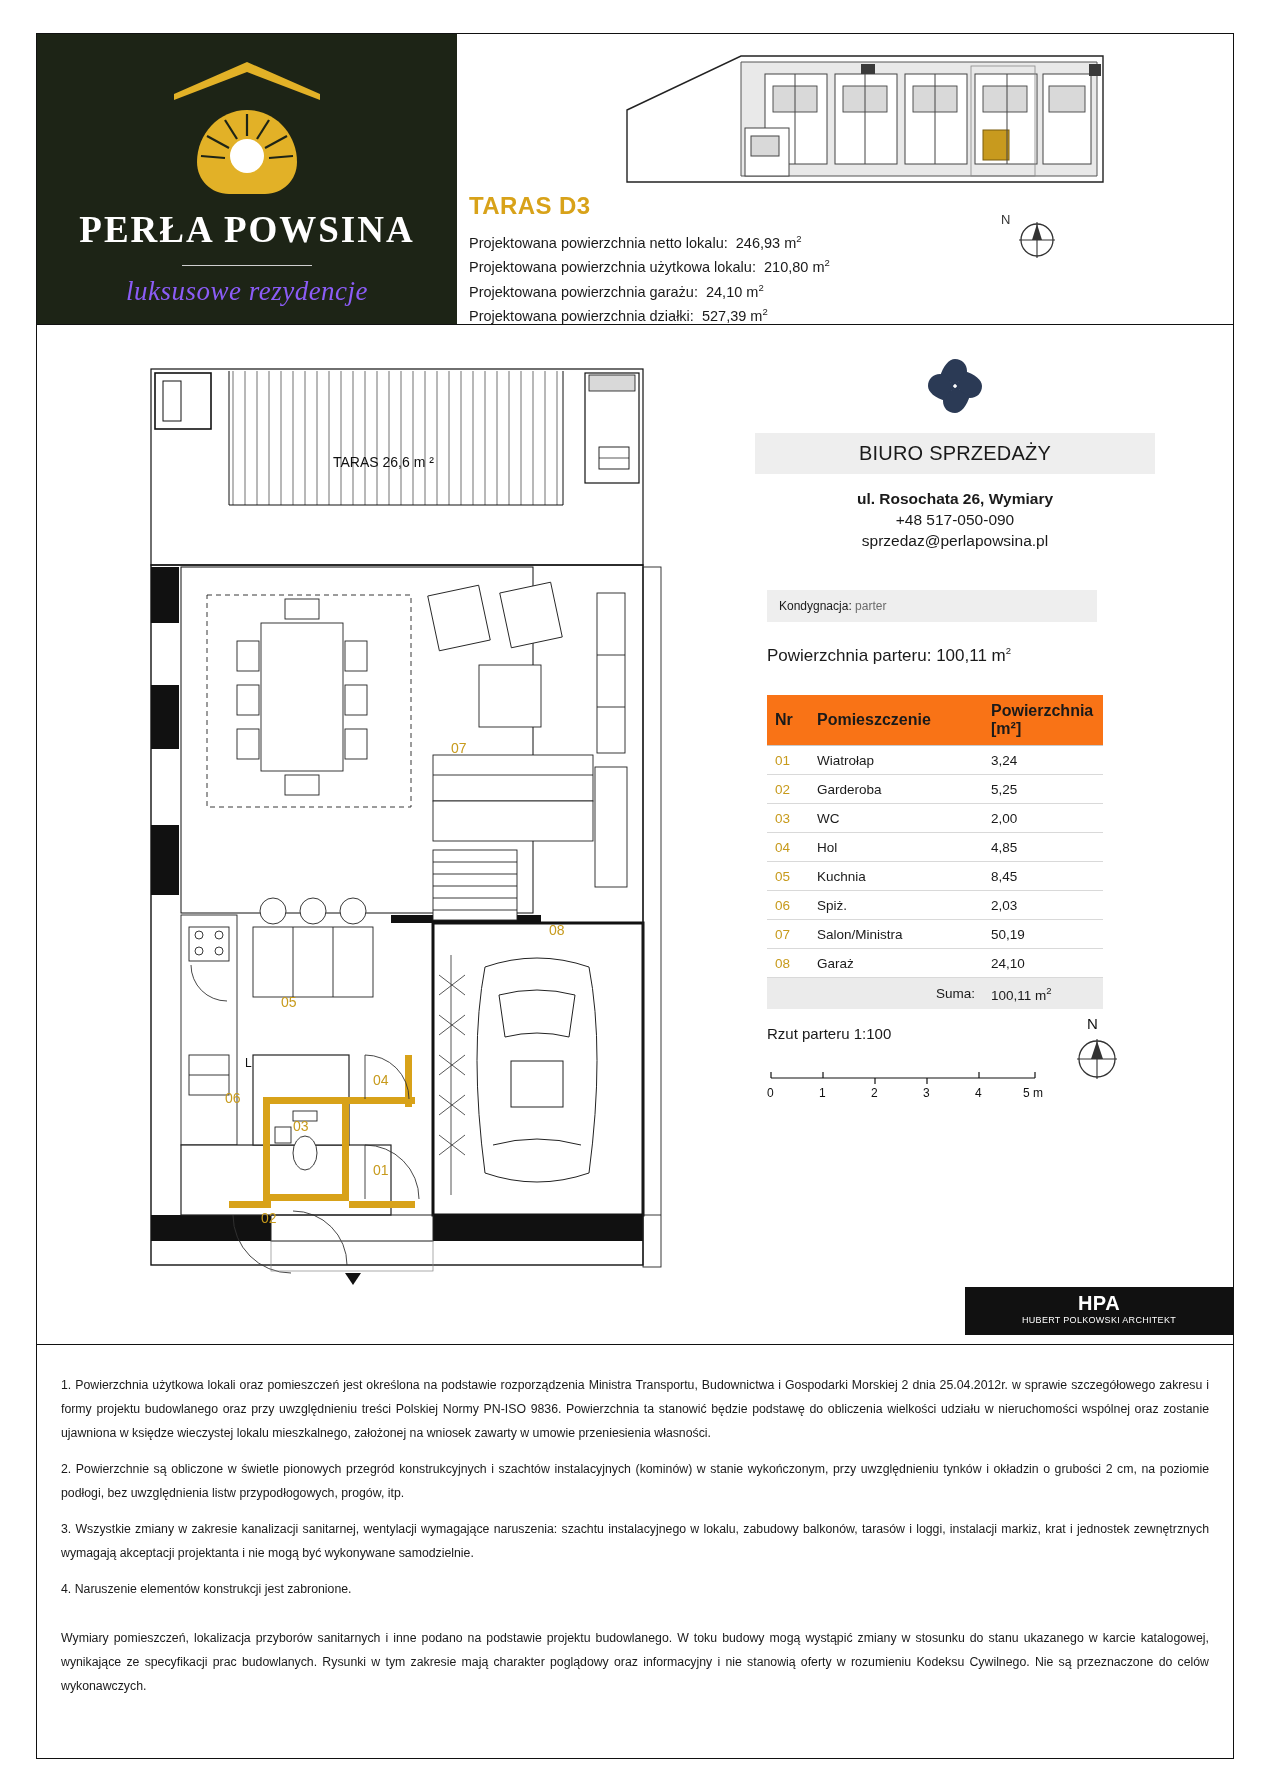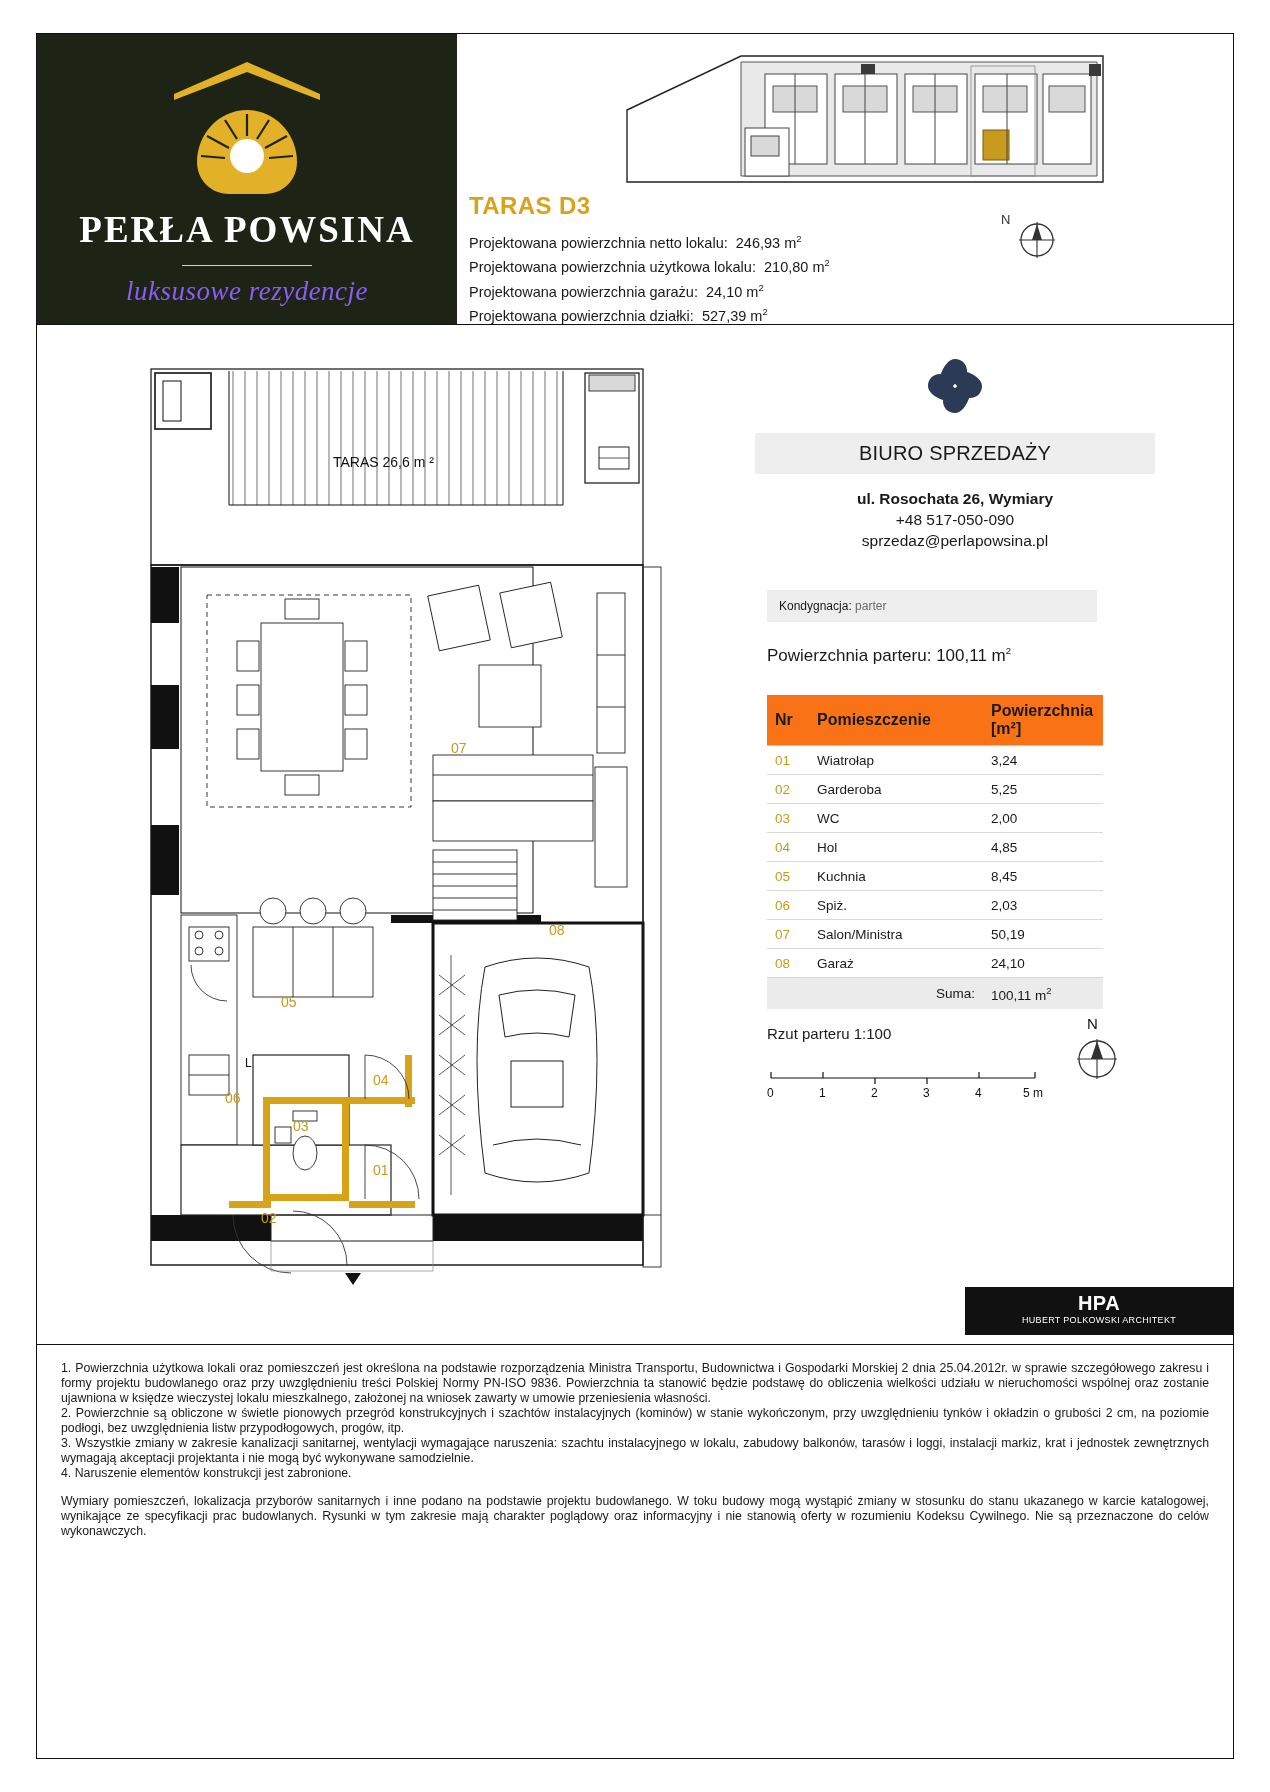--- a/index.html
+++ b/index.html
@@ -148,21 +148,21 @@
   .hpa-sub { font-size: 9px; letter-spacing: .3px; }
 
   
   .footer {
     position: absolute; left: 0; top: 1310px;
     width: 1196px; height: 414px;
     border-top: 1px solid #111;
     padding: 16px 24px 0 24px;
   }
   .footer p {
-    margin: 0 0 0 0; font-size: 12.3px; line-height: 15px;
+    margin: 12px 0 0 0; font-size: 12.3px; line-height: 24px;
     text-align: justify;
   }
   .footer .gap { height: 13px; }
   svg { display: block; }
 </style>
 </head>
 <body>
 
 <div class="page">
 

